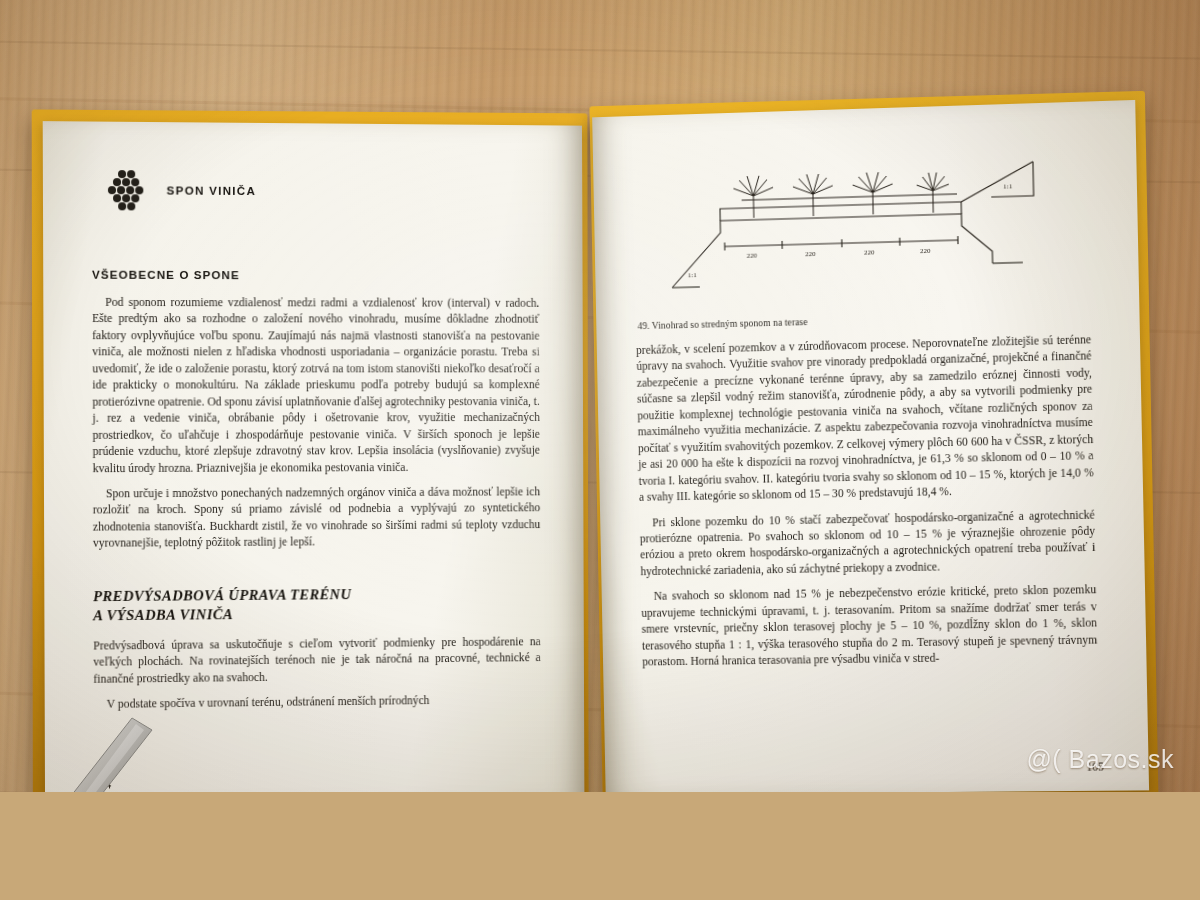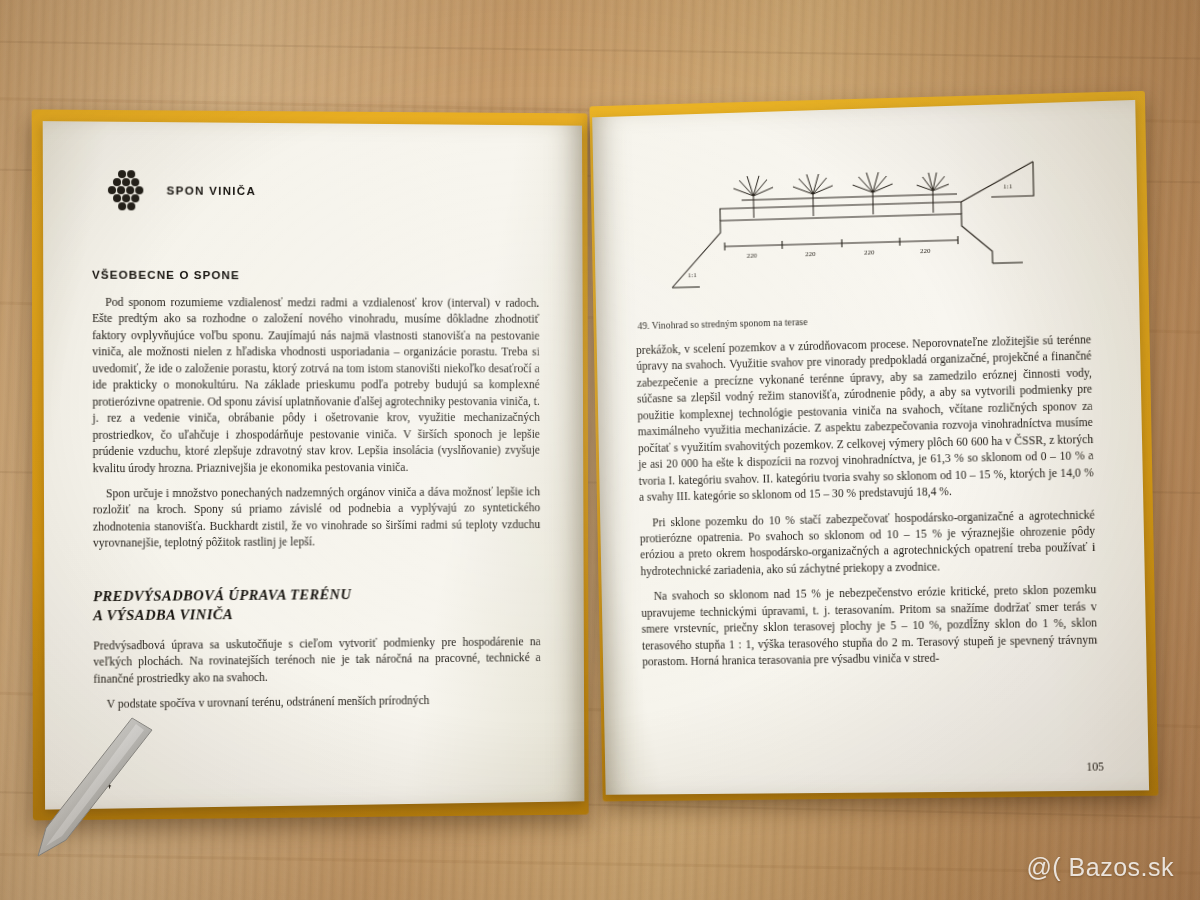--- a/index.html
+++ b/index.html
@@ -9,21 +9,21 @@
   body {
     width: 1200px;
     height: 900px;
     overflow: hidden;
     font-family: "Liberation Serif", serif;
     background: #c8a878;
   }
   #scene {
     position: relative;
     width: 1200px;
-    height: 900px;
+    height: 792px;
     overflow: hidden;
     background:
       repeating-linear-gradient(92deg,
         rgba(0,0,0,0.035) 0px,
         rgba(0,0,0,0.0) 3px,
         rgba(255,255,255,0.035) 7px,
         rgba(0,0,0,0.03) 11px),
       linear-gradient(100deg, #c79f6f 0%, #d4b183 18%, #c59a68 38%, #cfa974 60%, #c0925f 82%, #b9885a 100%);
   }
   

